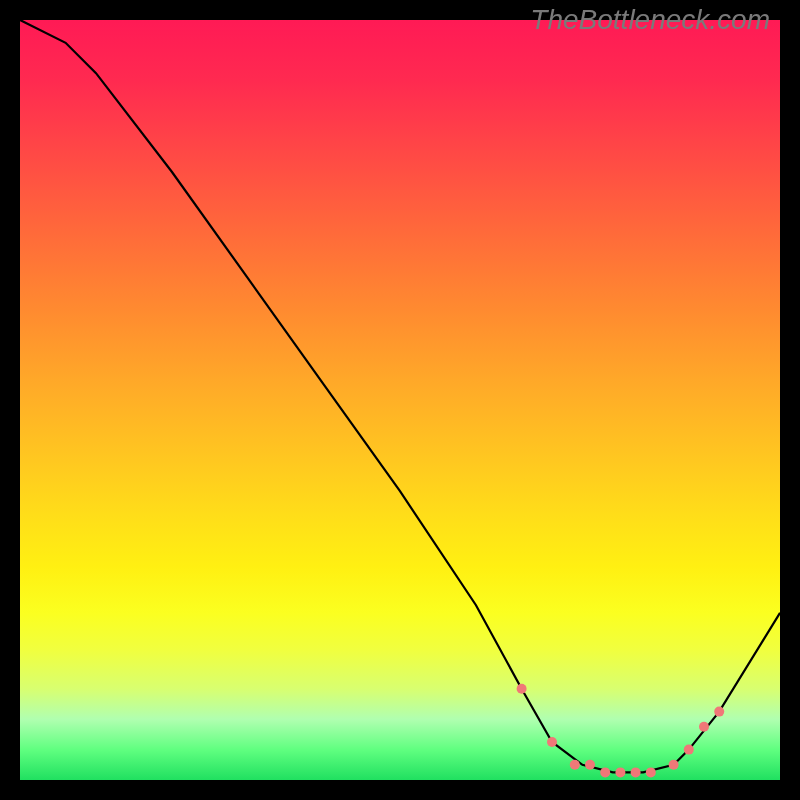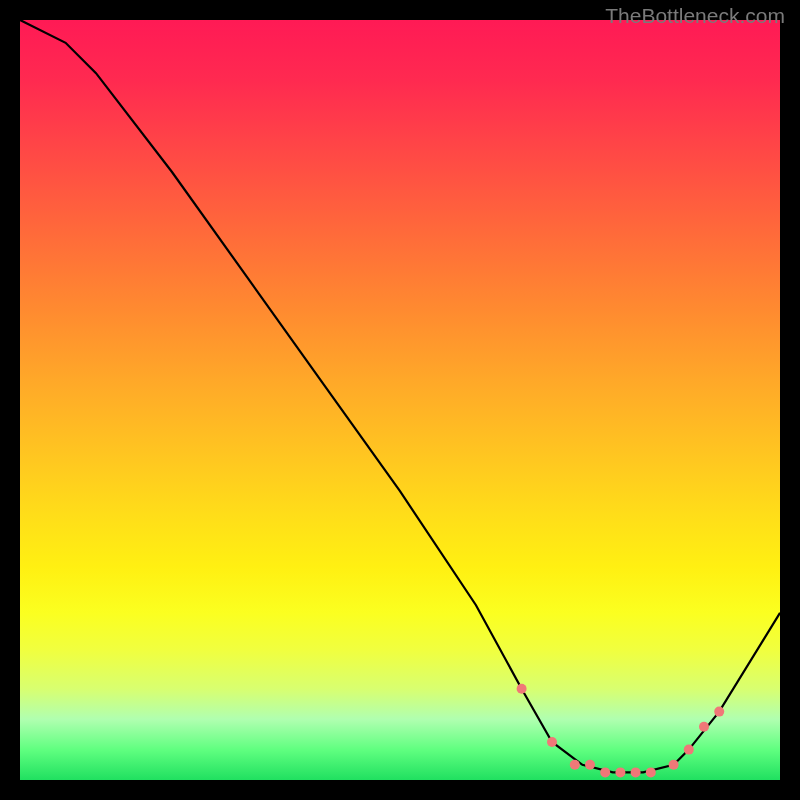--- a/index.html
+++ b/index.html
@@ -7,25 +7,26 @@
     width: 800px;
     height: 800px;
     background: #000;
     position: relative;
     font-family: Arial, sans-serif;
     overflow: hidden;
   }
   .watermark {
     position: absolute;
     top: 4px;
-    right: 15px;
+    right: 30px;
     color: #7a7a7a;
-    font-size: 21px;
+    font-size: 28px;
     font-weight: 500;
     z-index: 5;
+    font-style: italic;
   }
   .plot-area {
     position: absolute;
     left: 20px;
     top: 20px;
     width: 760px;
     height: 760px;
     background: linear-gradient(to bottom,
       #ff1a55 0%,
       #ff2a50 8%,

